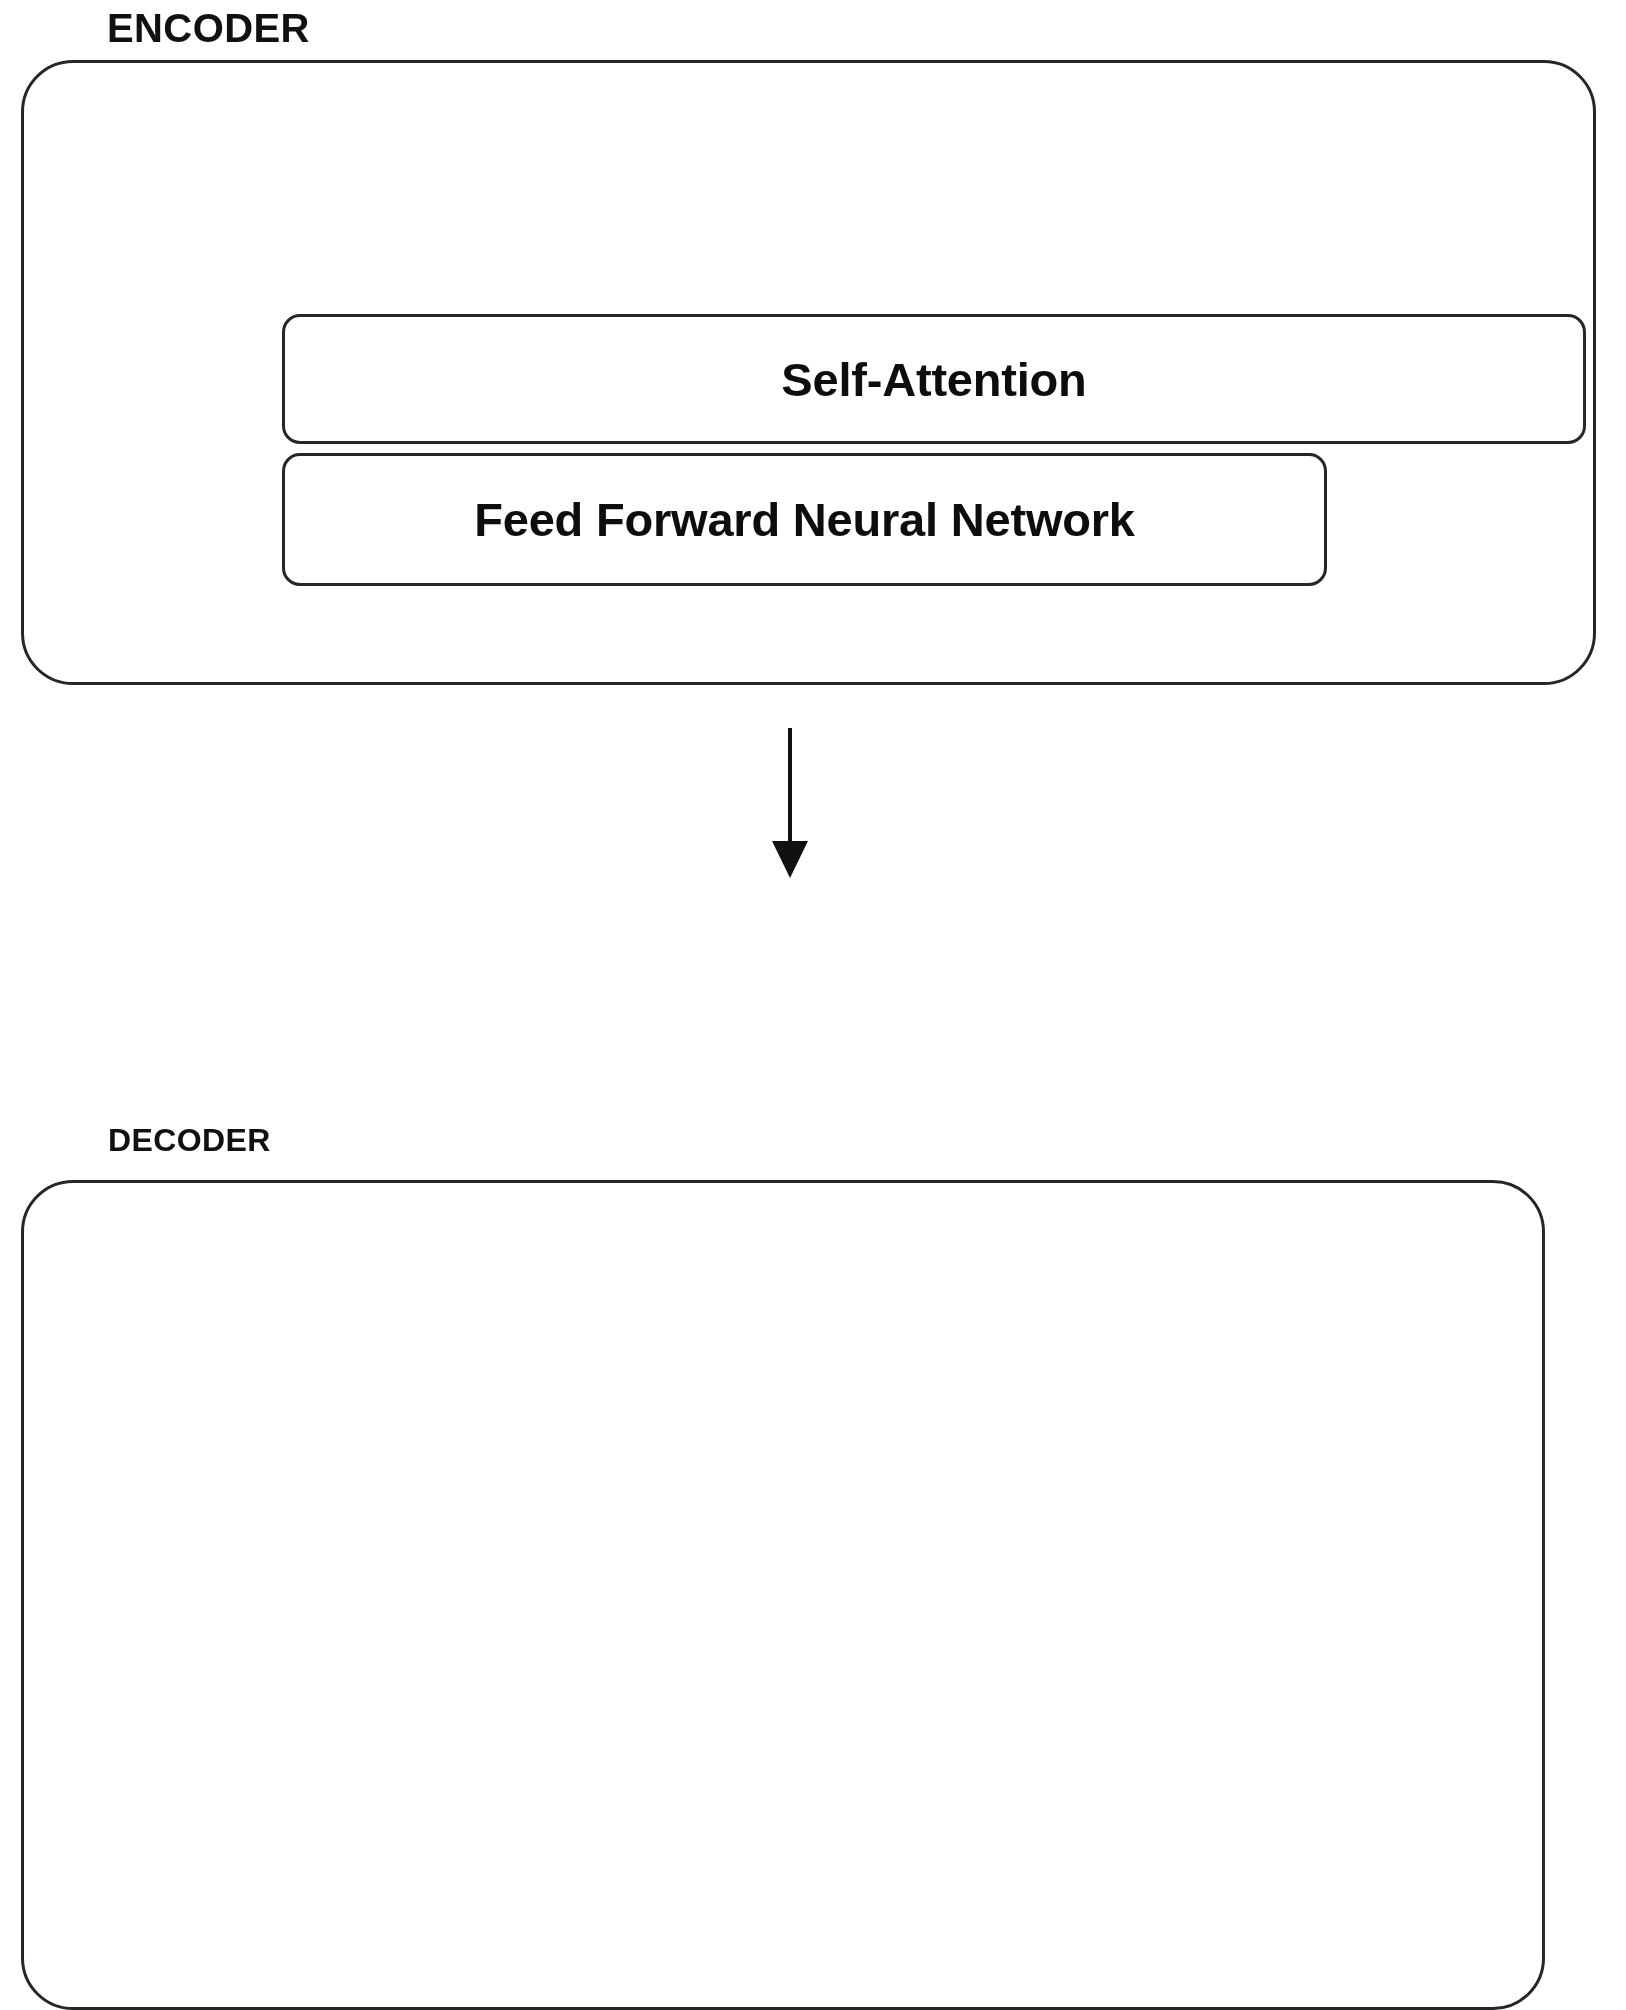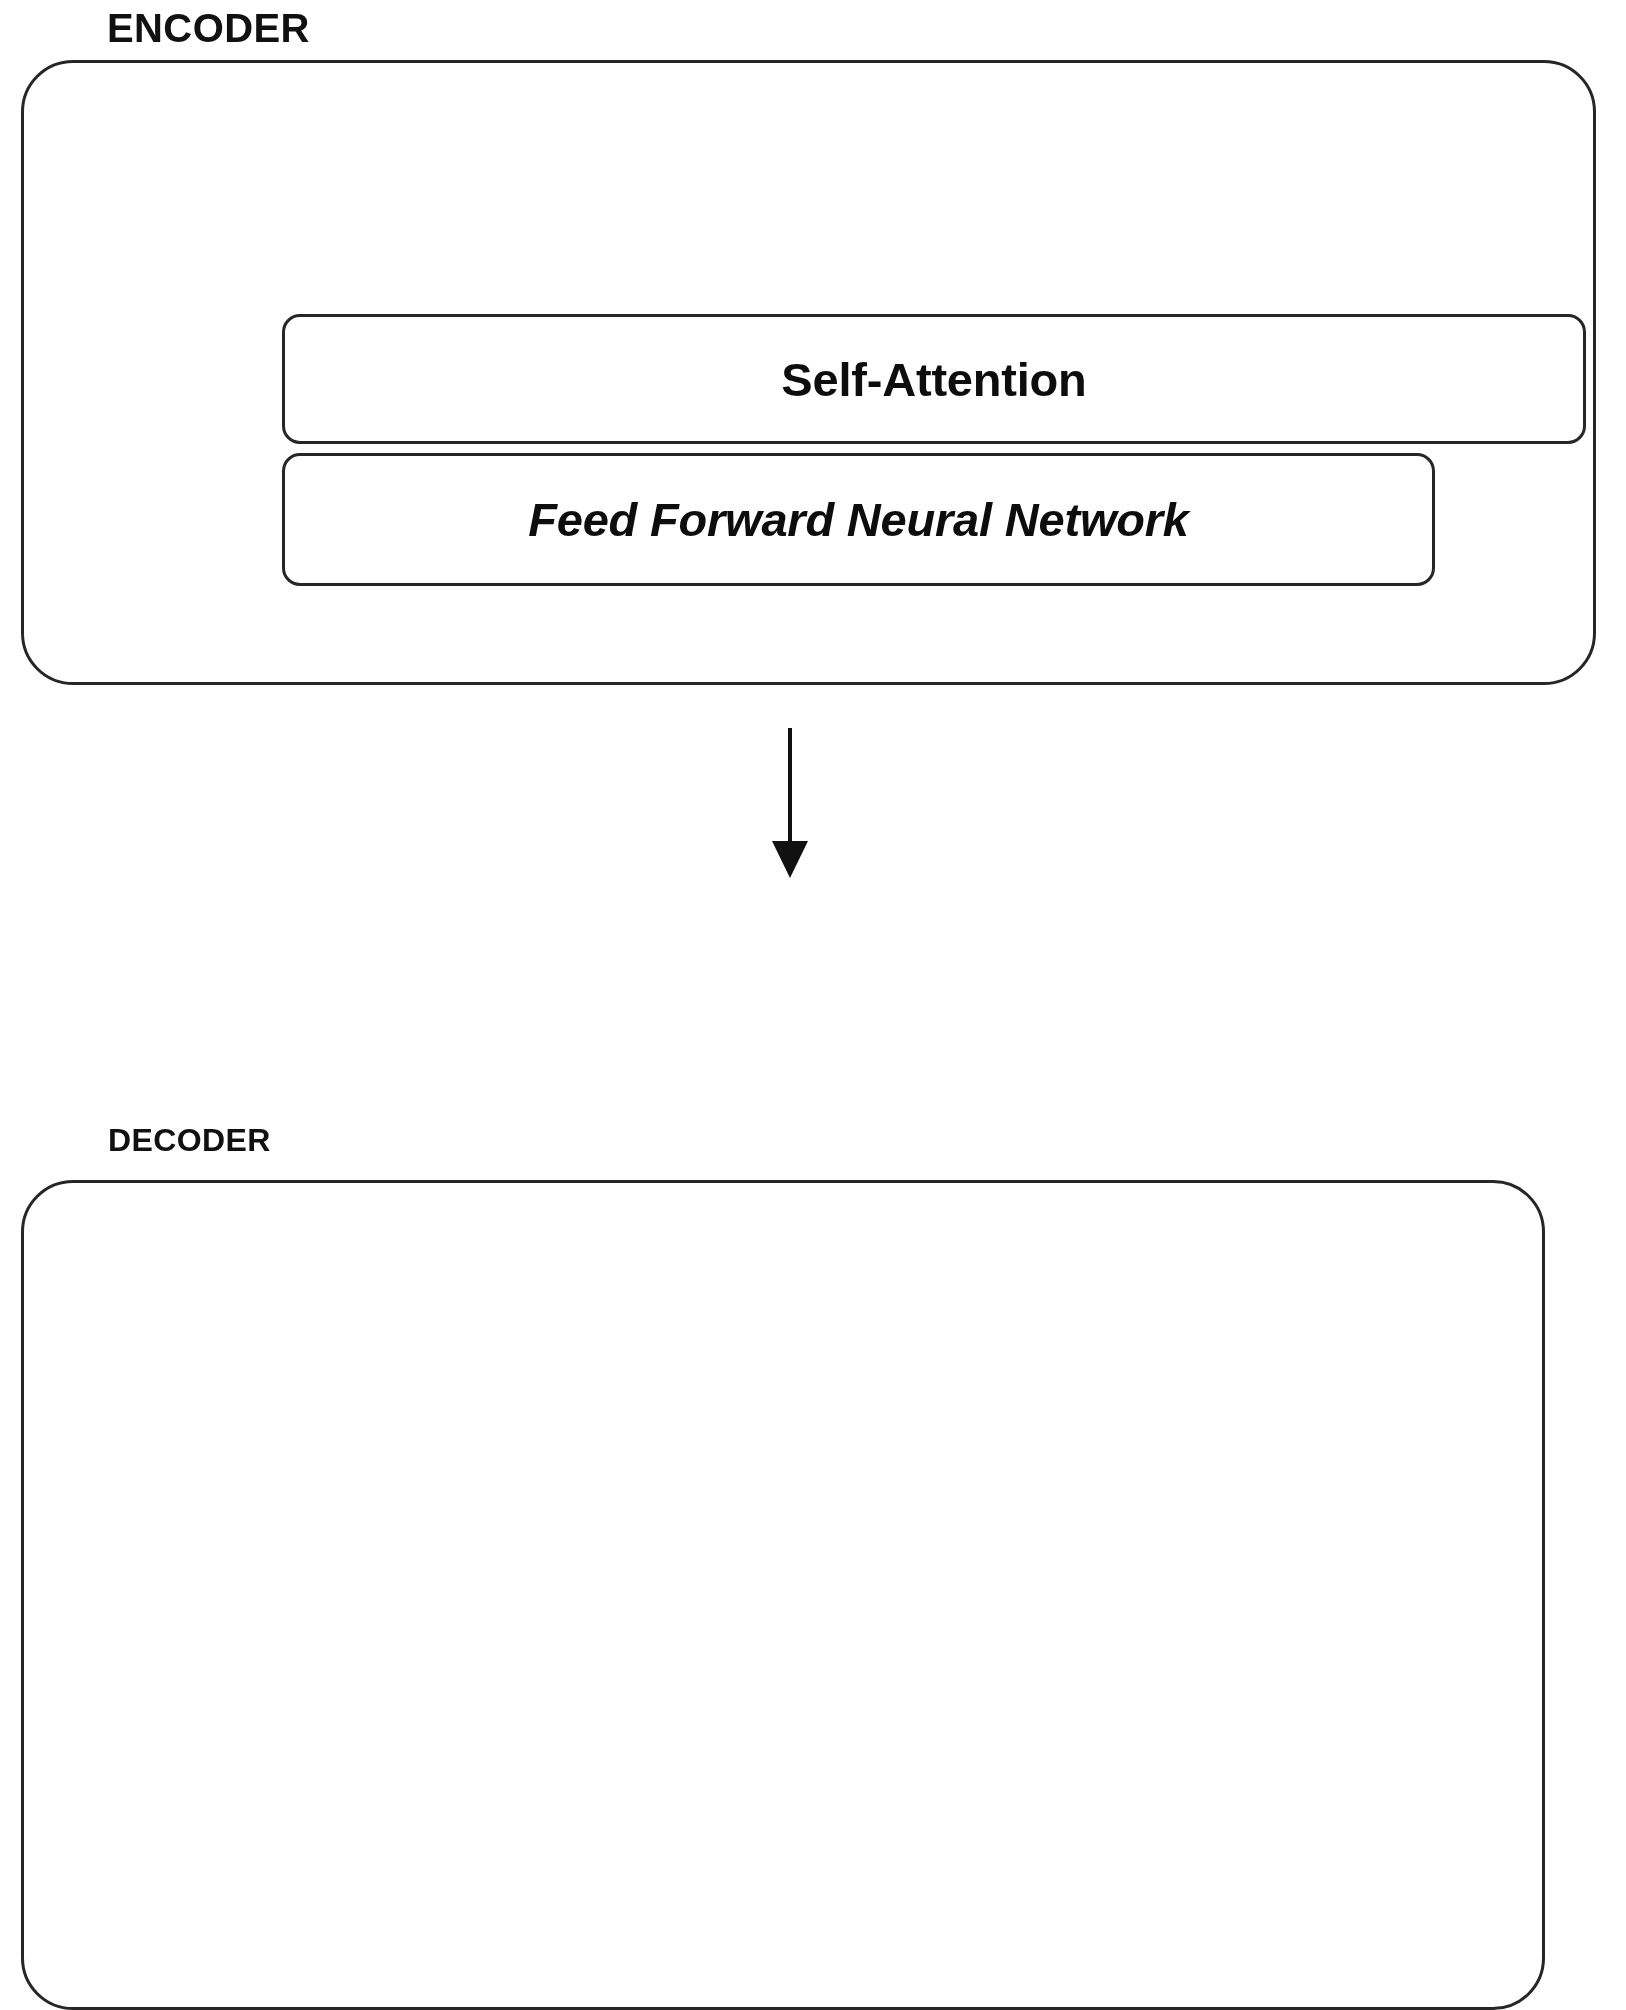--- a/index.html
+++ b/index.html
@@ -86,23 +86,22 @@
   #enc-self-attention {
     left: 258px;
     top: 212px;
     width: 1304px;
     height: 130px;
     margin-top: 39px;
   }
   #enc-ffn {
     left: 258px;
     top: 390px;
-    width: 1153px;
+    width: 1045px;
     height: 133px;
-    font-style: italic;
   }
 
   
   #encoder-to-decoder-arrow {
     position: absolute;
     left: 770px;
     top: 728px;
     width: 40px;
     height: 150px;
   }

